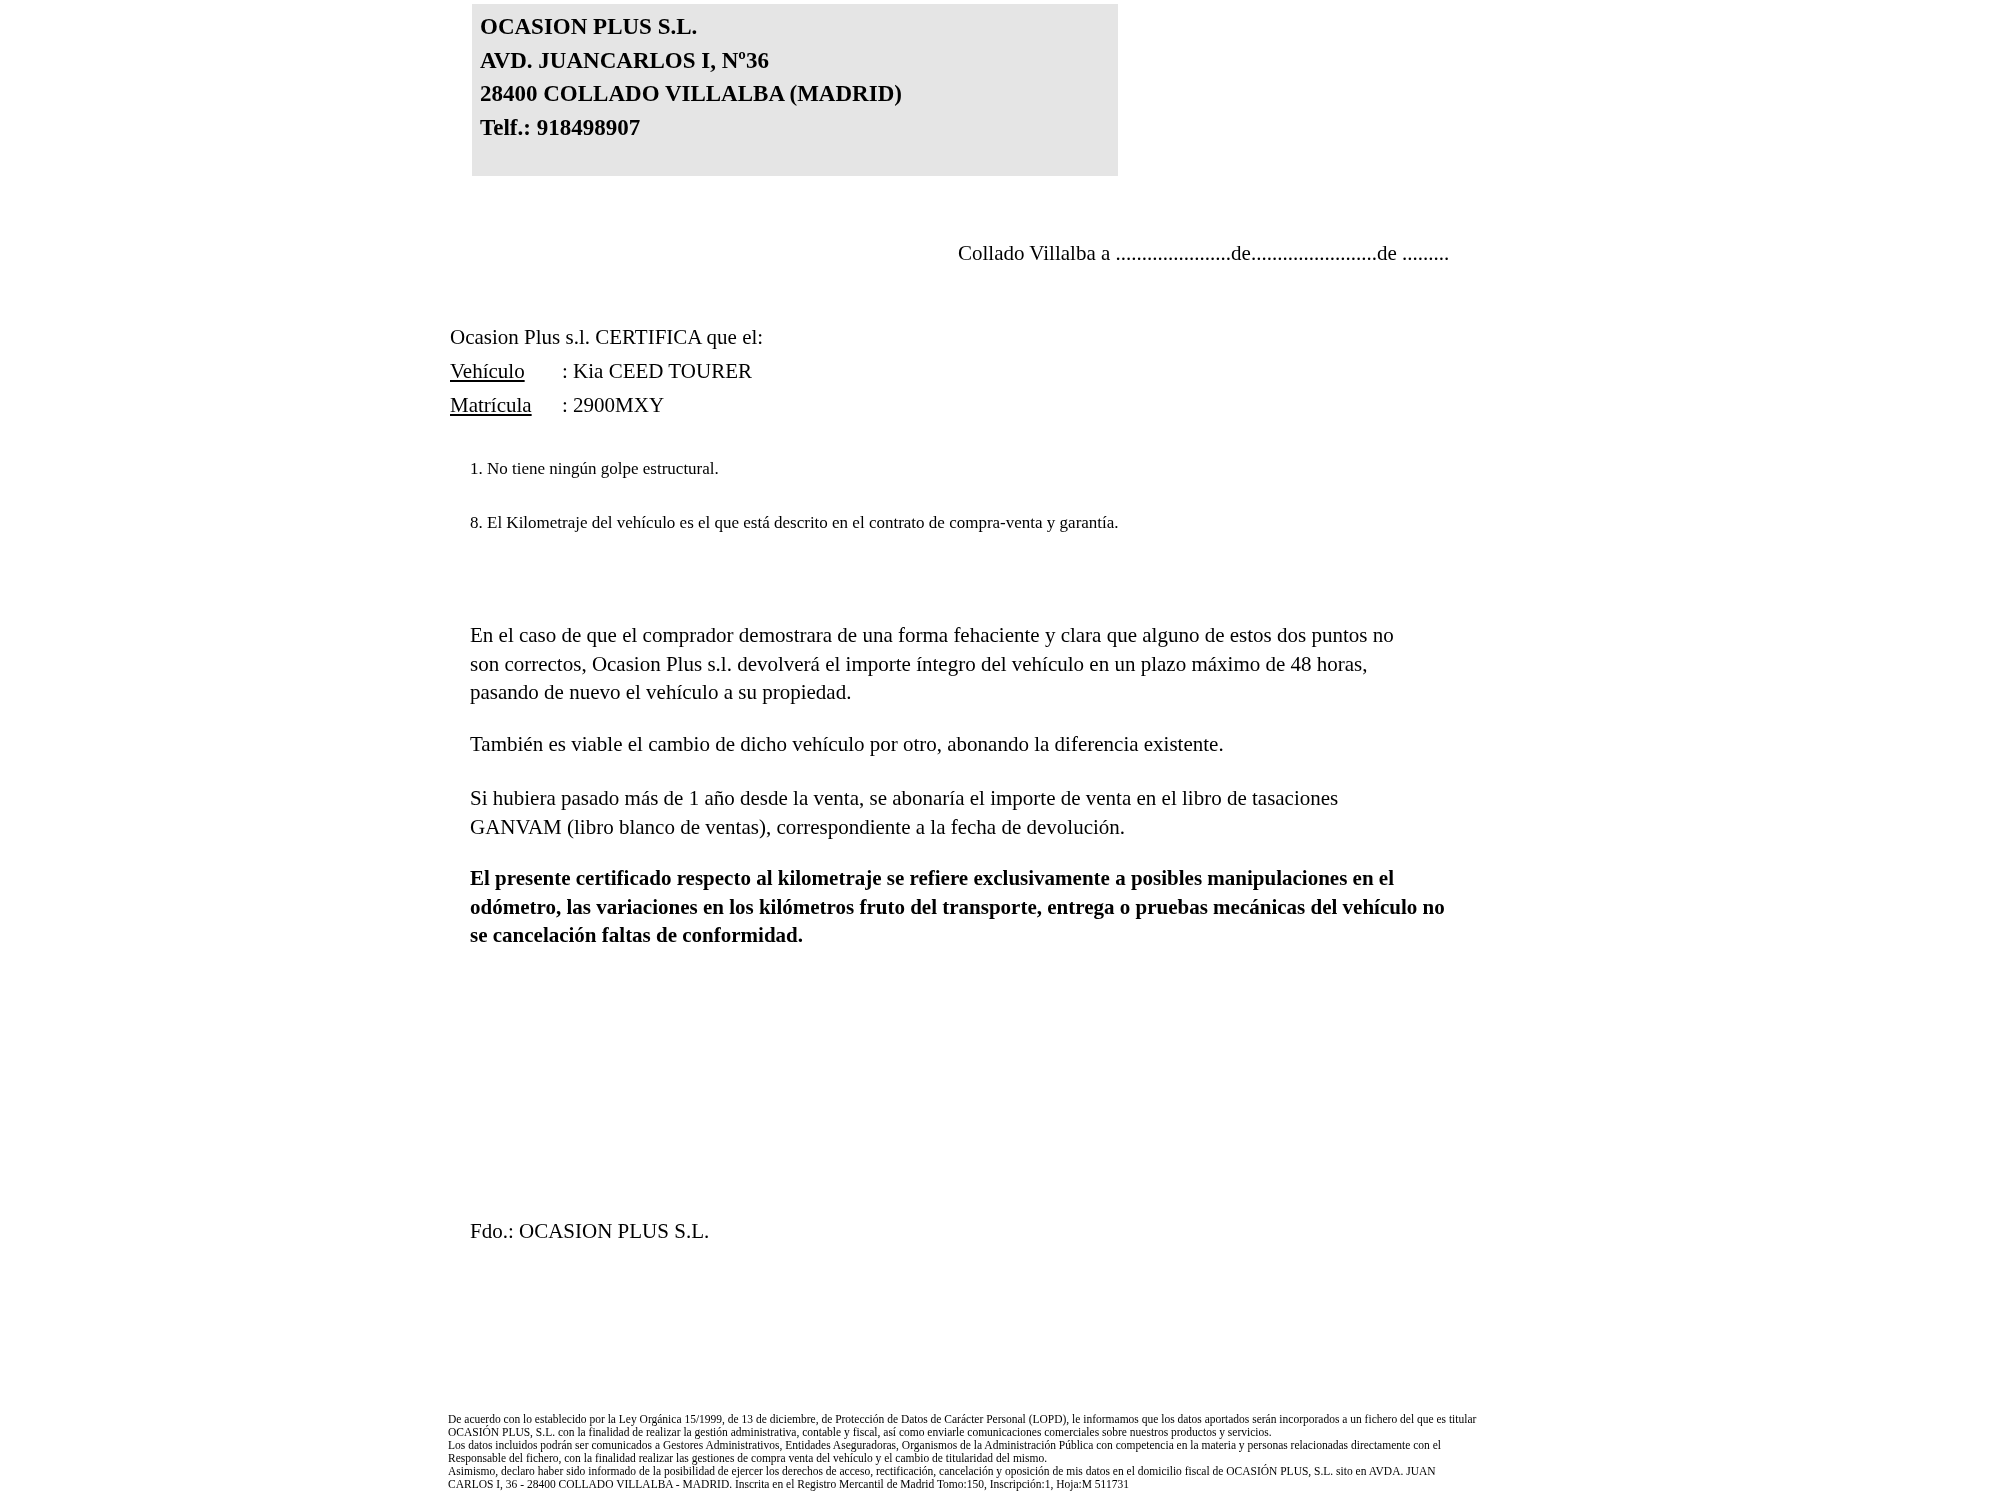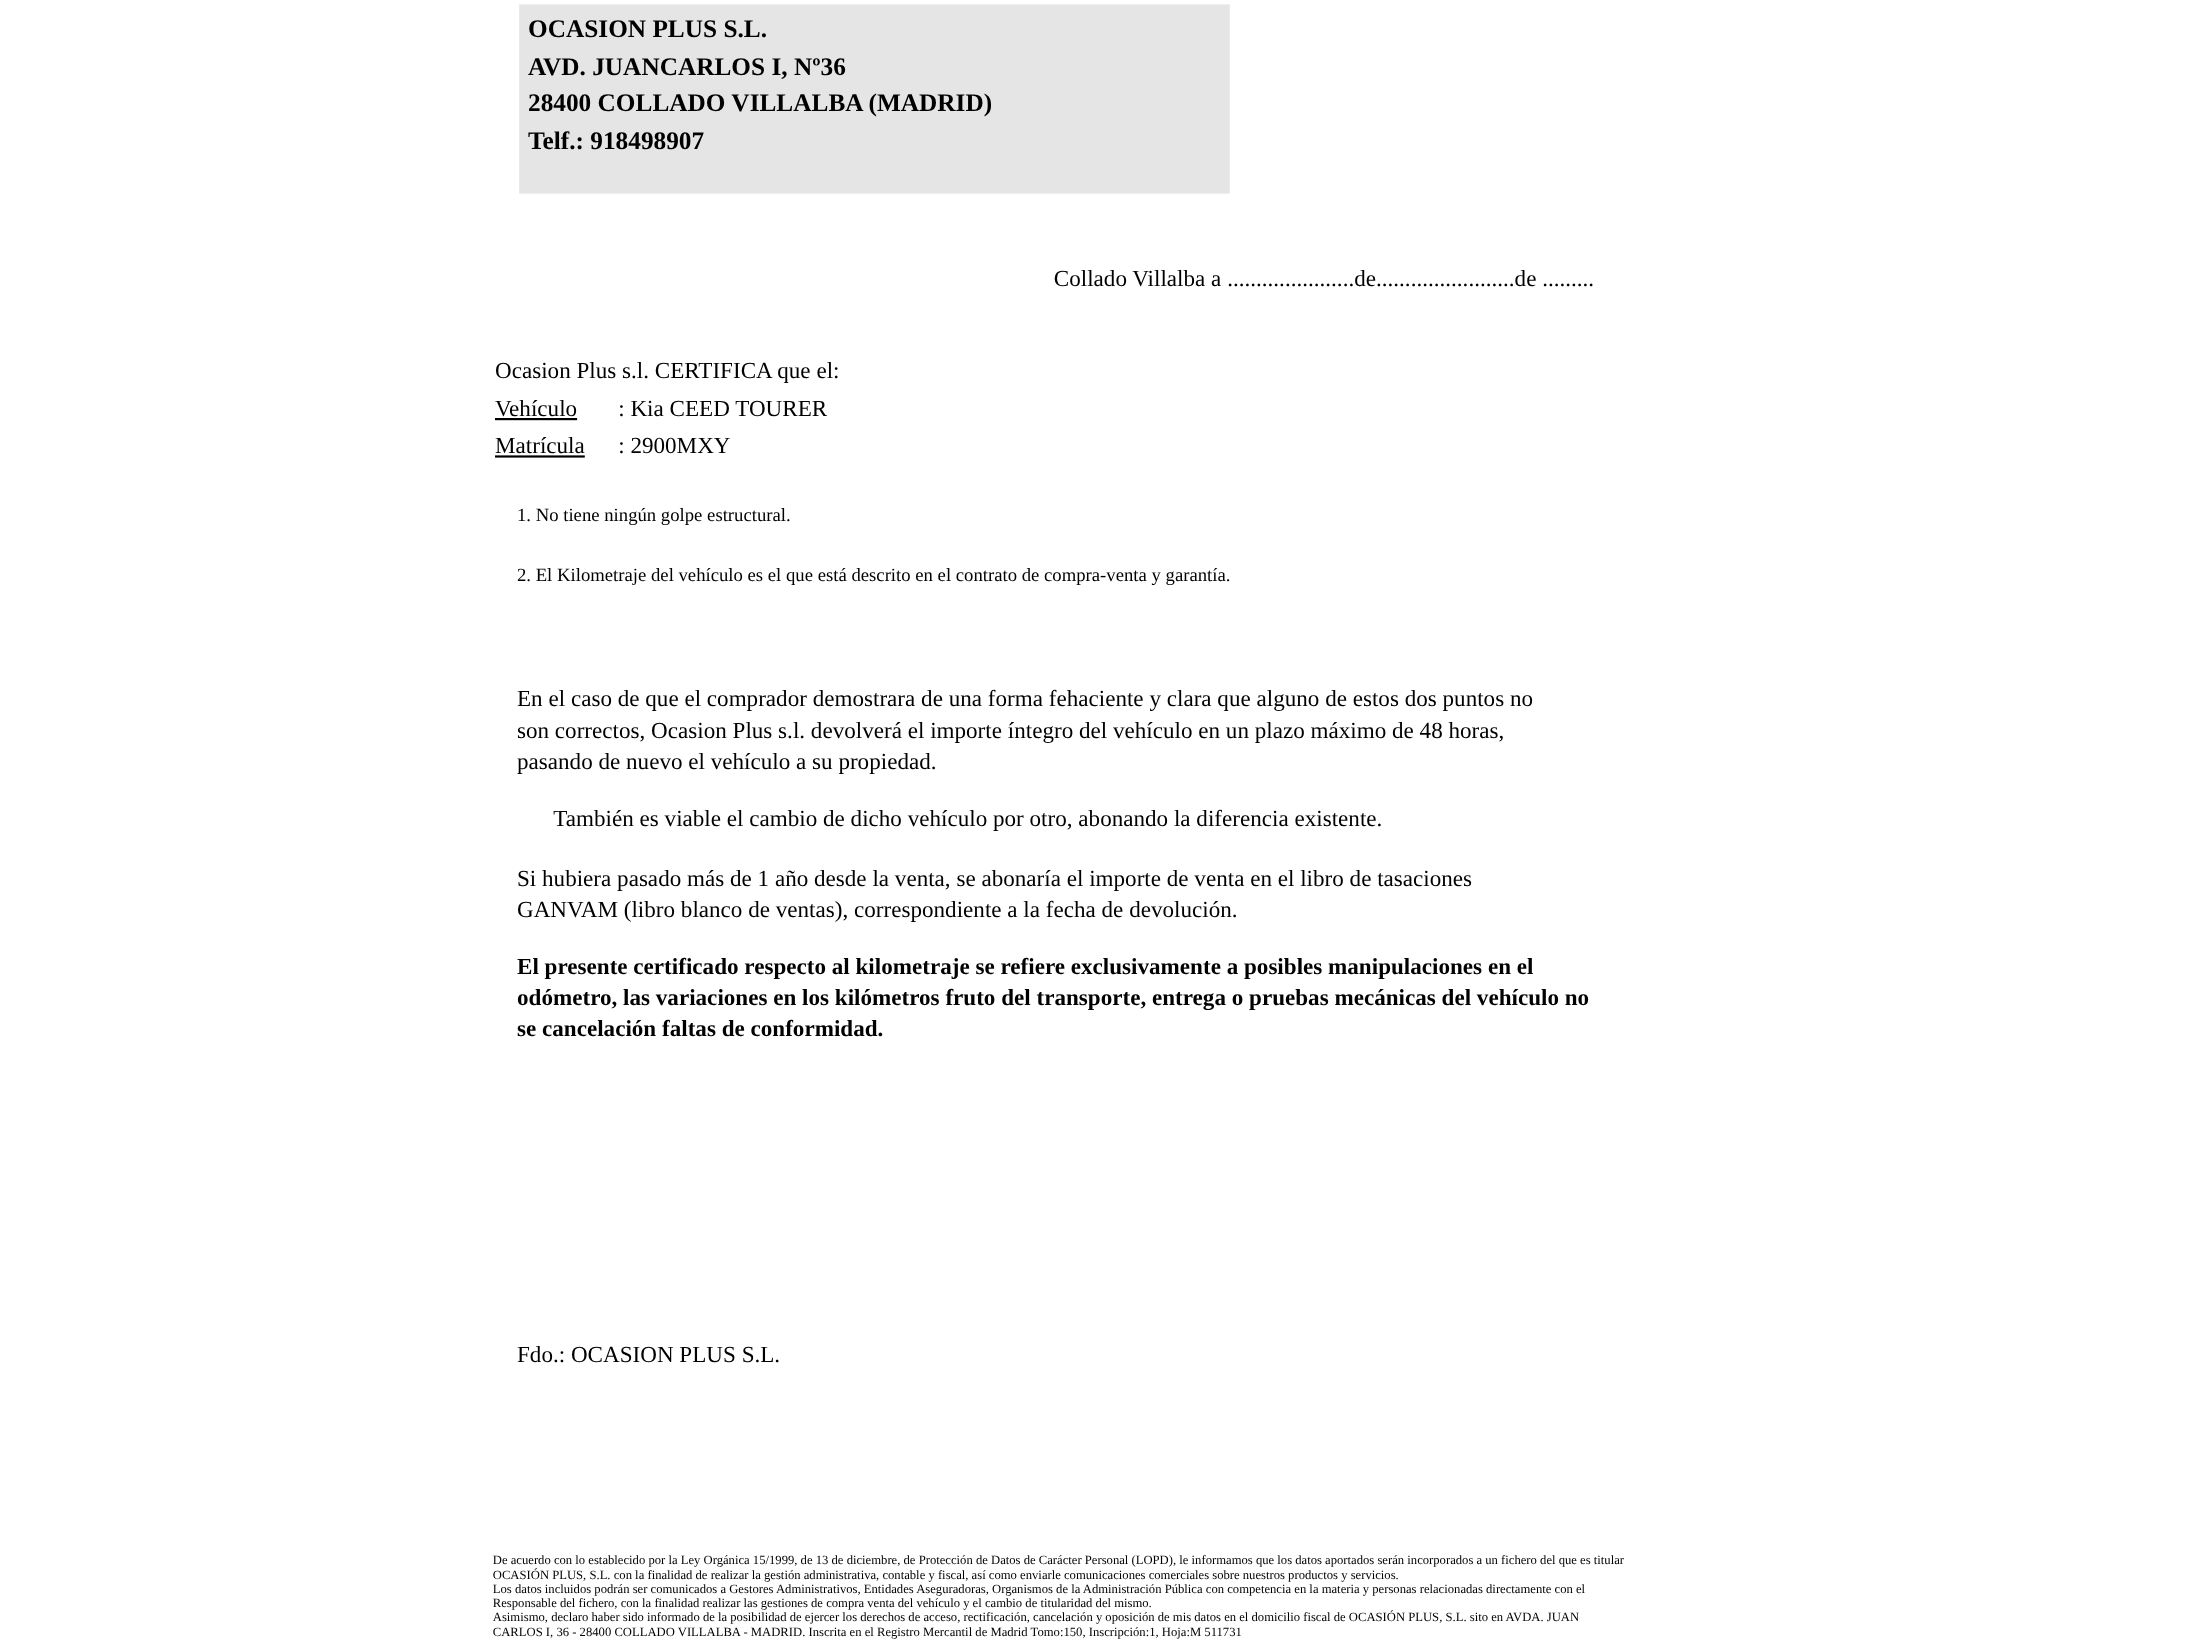--- a/index.html
+++ b/index.html
@@ -45,21 +45,21 @@
   .cert-label {
     display: inline-block;
     min-width: 112px;
     text-decoration: underline;
   }
   .clause { position: absolute; left: 470px; font-size: 17px; white-space: nowrap; }
   .clause-1 { top: 459px; }
   .clause-2 { top: 513px; }
   .para { position: absolute; left: 470px; font-size: 21px; line-height: 28.5px; white-space: nowrap; }
   .para-refund   { top: 621px; }
-  .para-swap     { top: 730px; margin-left: 33px; }
+  .para-swap     { top: 730px; }
   .para-ganvam   { top: 784px; }
   .para-odometer { top: 864px; font-weight: bold; }
   .signature {
     position: absolute;
     left: 470px;
     top: 1219px;
     font-size: 21px;
     white-space: nowrap;
   }
   .legal {
@@ -84,21 +84,21 @@
 
 <div class="date-line">Collado Villalba a ......................de........................de .........</div>
 
 <div class="certify">
   <div>Ocasion Plus s.l. CERTIFICA que el:</div>
   <div><span class="cert-label">Vehículo</span><span>: Kia CEED TOURER</span></div>
   <div><span class="cert-label">Matrícula</span><span>: 2900MXY</span></div>
 </div>
 
 <div class="clause clause-1">1. No tiene ningún golpe estructural.</div>
-<div class="clause clause-2">2. El Kilometraje del vehículo es el que está descrito en el contrato de compra-venta y garantía.</div>
+<div class="clause clause-2">8. El Kilometraje del vehículo es el que está descrito en el contrato de compra-venta y garantía.</div>
 
 <div class="para para-refund">
   <div>En el caso de que el comprador demostrara de una forma fehaciente y clara que alguno de estos dos puntos no</div>
   <div>son correctos, Ocasion Plus s.l. devolverá el importe íntegro del vehículo en un plazo máximo de 48 horas,</div>
   <div>pasando de nuevo el vehículo a su propiedad.</div>
 </div>
 
 <div class="para para-swap">
   <div>También es viable el cambio de dicho vehículo por otro, abonando la diferencia existente.</div>
 </div>

